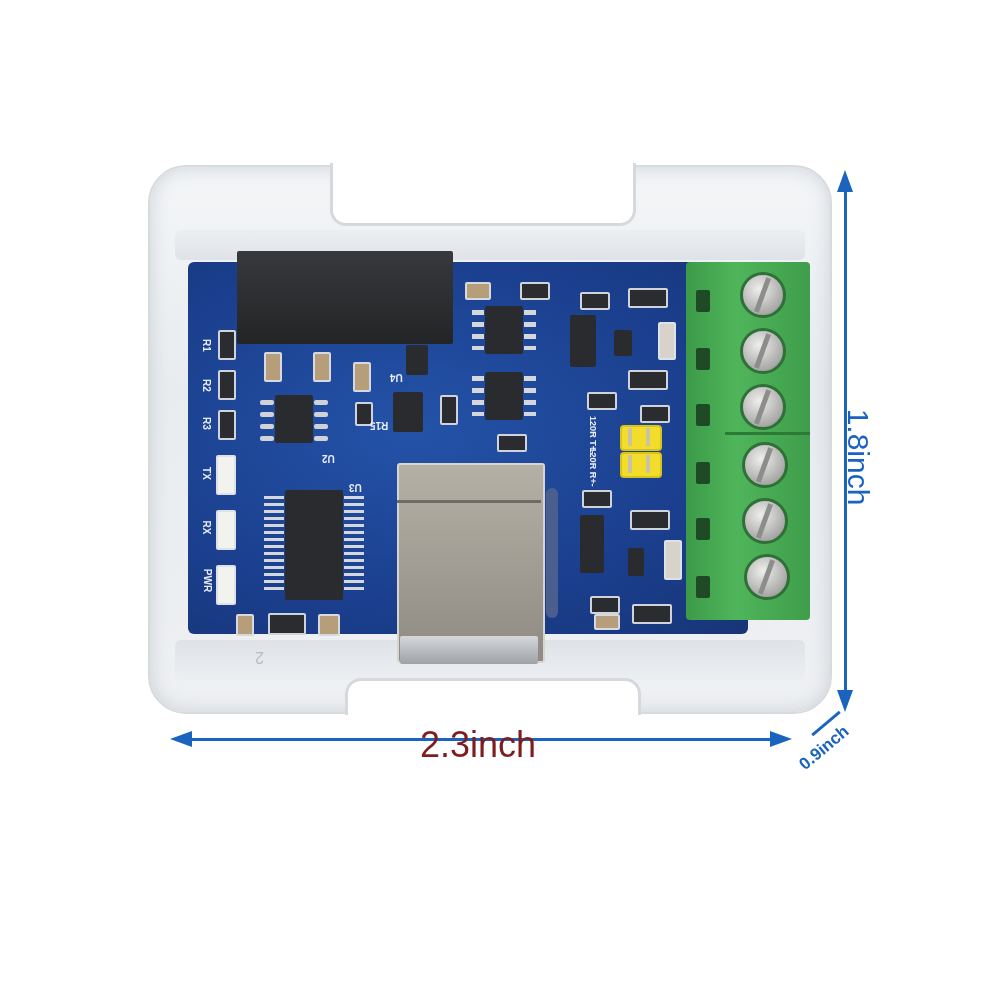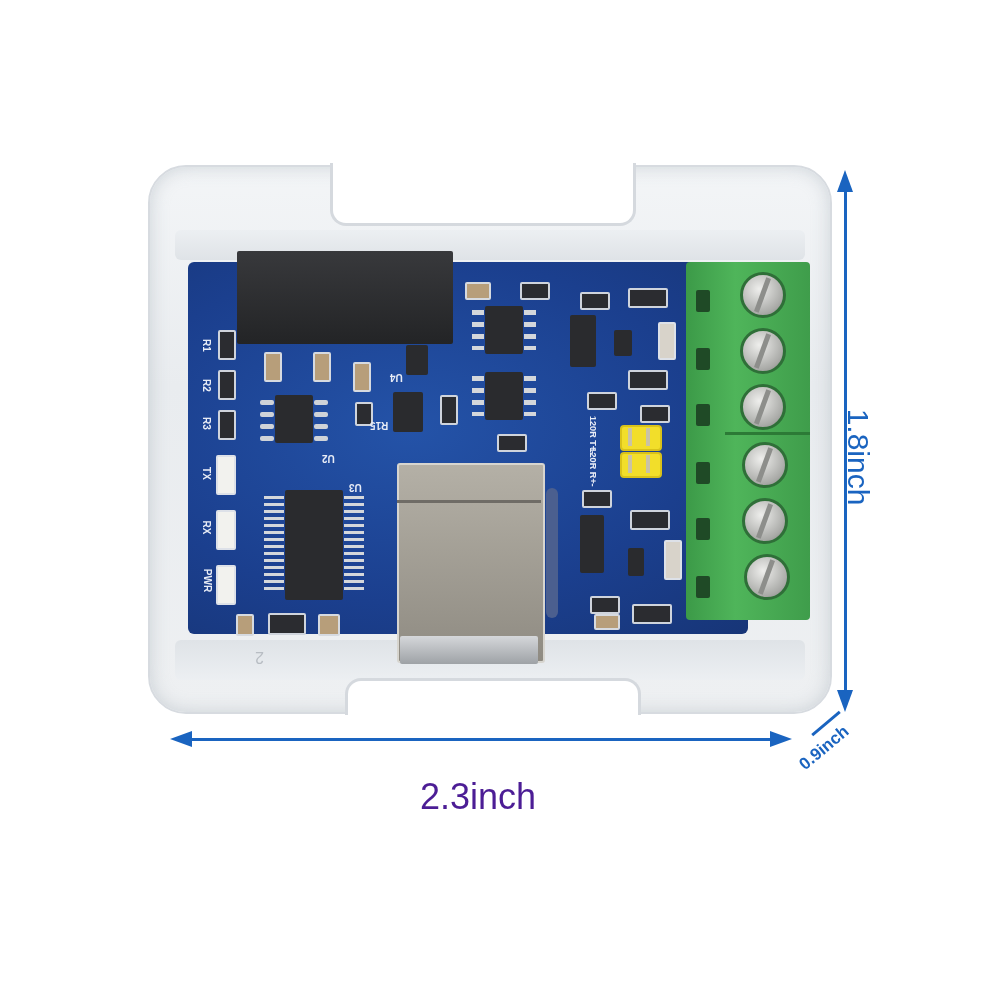--- a/index.html
+++ b/index.html
@@ -35,21 +35,21 @@
   .screw::after{content:"";position:absolute;left:17px;top:2px;width:5px;height:36px;background:#8d8e8b;transform:rotate(20deg);}
   .slot{width:14px;height:22px;background:#1f4a26;border-radius:2px;}
   .jumper{background:#f2de2a;border:2px solid #d9c21a;border-radius:4px;}
   .jpin{width:4px;height:18px;background:#c9c2a6;}
   .line-h{height:3px;background:#1a64c0;}
   .line-v{width:3px;background:#1a64c0;}
   .arrow-l{width:0;height:0;border-top:8px solid transparent;border-bottom:8px solid transparent;border-right:22px solid #1a64c0;}
   .arrow-r{width:0;height:0;border-top:8px solid transparent;border-bottom:8px solid transparent;border-left:22px solid #1a64c0;}
   .arrow-u{width:0;height:0;border-left:8px solid transparent;border-right:8px solid transparent;border-bottom:22px solid #1a64c0;}
   .arrow-d{width:0;height:0;border-left:8px solid transparent;border-right:8px solid transparent;border-top:22px solid #1a64c0;}
-  .label-w{left:420px;top:776px;font-size:36px;color:#4c1d95;}
+  .label-w{left:420px;top:724px;font-size:36px;color:#7f1d1d;}
   .label-h{left:830px;top:440px;font-size:30px;color:#1a64c0;transform:rotate(90deg);transform-origin:center;white-space:nowrap;}
   .label-d{left:795px;top:738px;font-size:17px;font-weight:bold;color:#1a64c0;transform:rotate(-40deg);white-space:nowrap;}
 </style>
 </head>
 <body>
 
 <div class="abs case"></div>
 <div class="abs rail-top"></div>
 <div class="abs rail-bot"></div>
 <div class="abs notch-top"></div>

